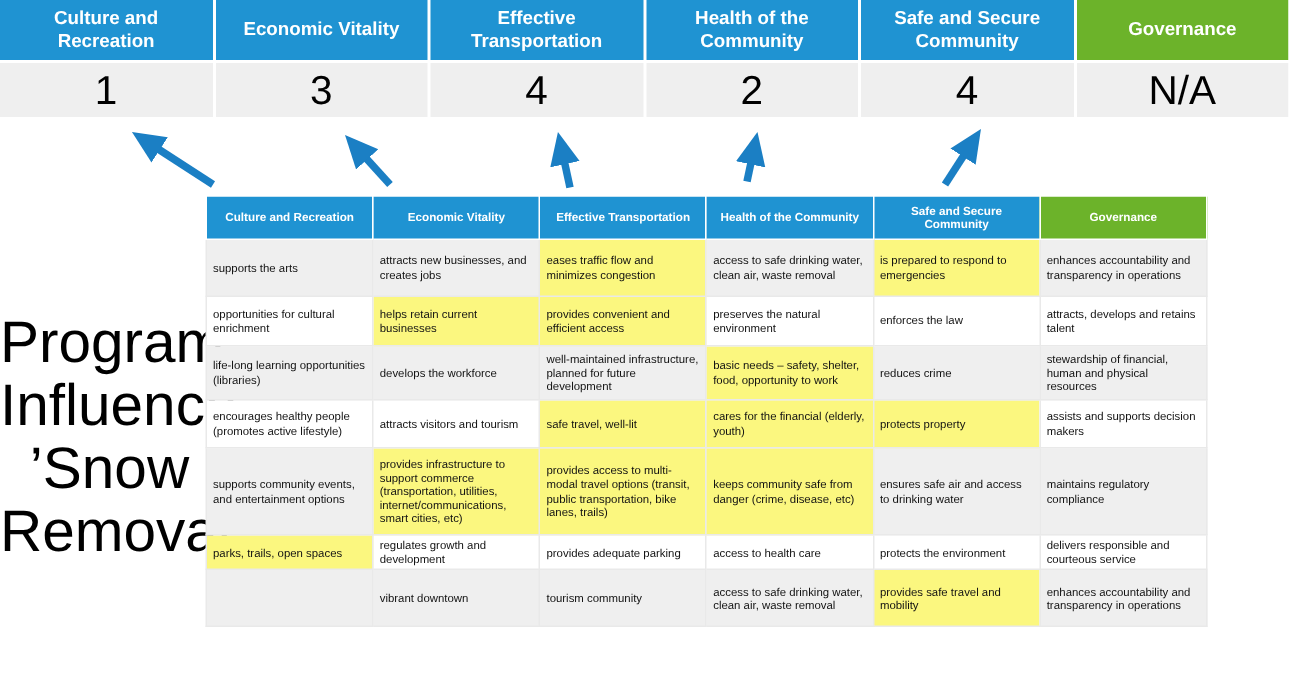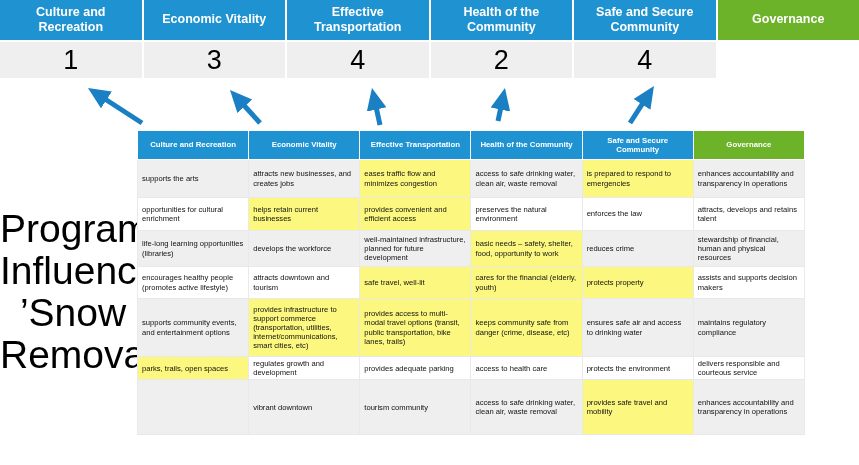--- a/index.html
+++ b/index.html
@@ -49,41 +49,42 @@
     text-align:left;word-wrap:break-word;
   }
   table.matrix tbody tr:nth-child(odd) td{background:#efefef;}
   table.matrix td.hl{background:#fbf77f !important;}
   table.matrix tbody tr:nth-child(1){height:38px;}
   table.matrix tbody tr:nth-child(2){height:33px;margin-top:32px;}
   table.matrix tbody tr:nth-child(3){height:36px;}
   table.matrix tbody tr:nth-child(4){height:32px;margin-left:30px;}
   table.matrix tbody tr:nth-child(5){height:58px;}
   table.matrix tbody tr:nth-child(6){height:16px;}
-  table.matrix tbody tr:nth-child(7){height:55px;margin-top:41px;}
+  table.matrix tbody tr:nth-child(7){height:38px;margin-top:41px;}
   table.matrix tbody tr:nth-child(8){height:36px;}
 </style>
 </head>
 <body>
 
 <div class="banner-row" id="banner-row">
     <div class="banner-cell">Culture and Recreation</div>
     <div class="banner-cell">Economic Vitality</div>
     <div class="banner-cell">Effective Transportation</div>
     <div class="banner-cell">Health of the Community</div>
     <div class="banner-cell">Safe and Secure Community</div>
     <div class="banner-cell gov">Governance</div>
   </div>
 
 <div class="score-row" id="score-row">
     <div class="score-cell">1</div>
     <div class="score-cell">3</div>
     <div class="score-cell">4</div>
     <div class="score-cell">2</div>
     <div class="score-cell">4</div>
+    <div class="score-cell">N/A</div>
   </div>
 
 <svg class="arrows" viewBox="0 0 859 54" xmlns="http://www.w3.org/2000/svg">
   <defs>
     <marker id="ah" markerWidth="5" markerHeight="4.4" refX="2.2" refY="2" orient="auto" markerUnits="strokeWidth">
       <path d="M0,0 L4.4,2 L0,4 Z" fill="#1b7fc4"></path>
     </marker>
   </defs>
   <g stroke="#1b7fc4" stroke-width="5" fill="none">
     <line x1="142" y1="45" x2="97.2" y2="16" marker-end="url(#ah)"></line>
@@ -130,21 +131,21 @@
       <tr>
         <td>life-long learning opportunities (libraries)</td>
         <td>develops the workforce</td>
         <td>well-maintained infrastructure, planned for future development</td>
         <td class="hl">basic needs – safety, shelter, food, opportunity to work</td>
         <td>reduces crime</td>
         <td>stewardship of financial, human and physical resources</td>
       </tr>
       <tr>
         <td>encourages healthy people (promotes active lifestyle)</td>
-        <td>attracts downtown and tourism</td>
+        <td>attracts visitors and tourism</td>
         <td class="hl">safe travel, well-lit</td>
         <td class="hl">cares for the financial (elderly, youth)</td>
         <td class="hl">protects property</td>
         <td>assists and supports decision makers</td>
       </tr>
       <tr>
         <td>supports community events, and entertainment options</td>
         <td class="hl">provides infrastructure to support commerce (transportation, utilities, internet/communications, smart cities, etc)</td>
         <td class="hl">provides access to multi-modal travel options (transit, public transportation, bike lanes, trails)</td>
         <td class="hl">keeps community safe from danger (crime, disease, etc)</td>

